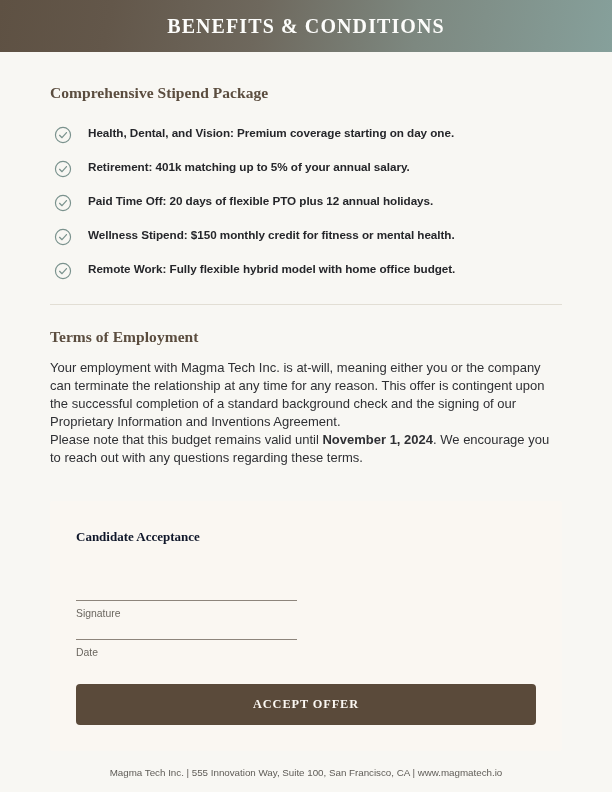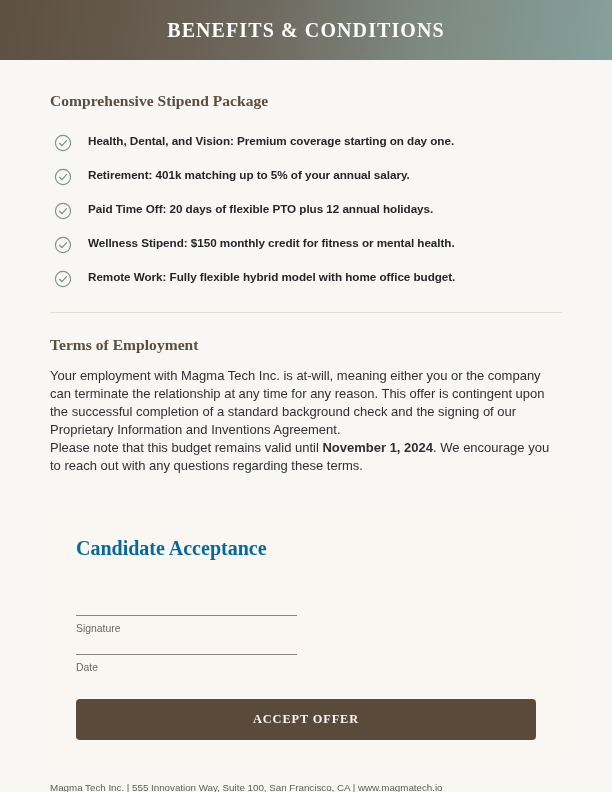--- a/index.html
+++ b/index.html
@@ -11,21 +11,21 @@
     height: 792px;
     background: #f8f7f3;
     font-family: "Liberation Sans", sans-serif;
     overflow: hidden;
     position: relative;
   }
 
   
   .banner {
     width: 612px;
-    height: 60px;
+    height: 52px;
     background: linear-gradient(100deg, #5e5143 0%, #63574a 18%, #6e685d 42%, #7d8880 68%, #86a09b 100%);
     display: flex;
     align-items: center;
     justify-content: center;
     box-sizing: border-box;
   }
   .banner-title {
     font-family: "Liberation Serif", serif;
     font-weight: bold;
     font-size: 20px;
@@ -113,22 +113,22 @@
     margin-left: 0;
     width: 512px;
     background: #faf7f2;
     border-radius: 3px;
     box-sizing: border-box;
     padding: 28px 26px 26px 26px;
   }
   .card-title {
     font-family: "Liberation Serif", serif;
     font-weight: bold;
-    font-size: 20px;
-    color: #0369a1;
+    font-size: 13px;
+    color: #0f172a;
     margin: 0;
   }
   .sig-row {
     display: flex;
     margin-top: 54px;
     gap: 19px;
     flex-direction: column;
   }
   .sig-field { width: 221px; }
   .sig-line {
@@ -156,20 +156,21 @@
     font-size: 12.3px;
     letter-spacing: 0.9px;
     cursor: pointer;
     display: flex;
     align-items: center;
     justify-content: center;
   }
 
   
   .footer {
+    text-align: center;
     font-family: "Liberation Sans", sans-serif;
     font-size: 9.8px;
     color: #5f5c57;
     padding-top: 16px;
     letter-spacing: -0.02px;
   }
 </style>
 </head>
 <body>
 

